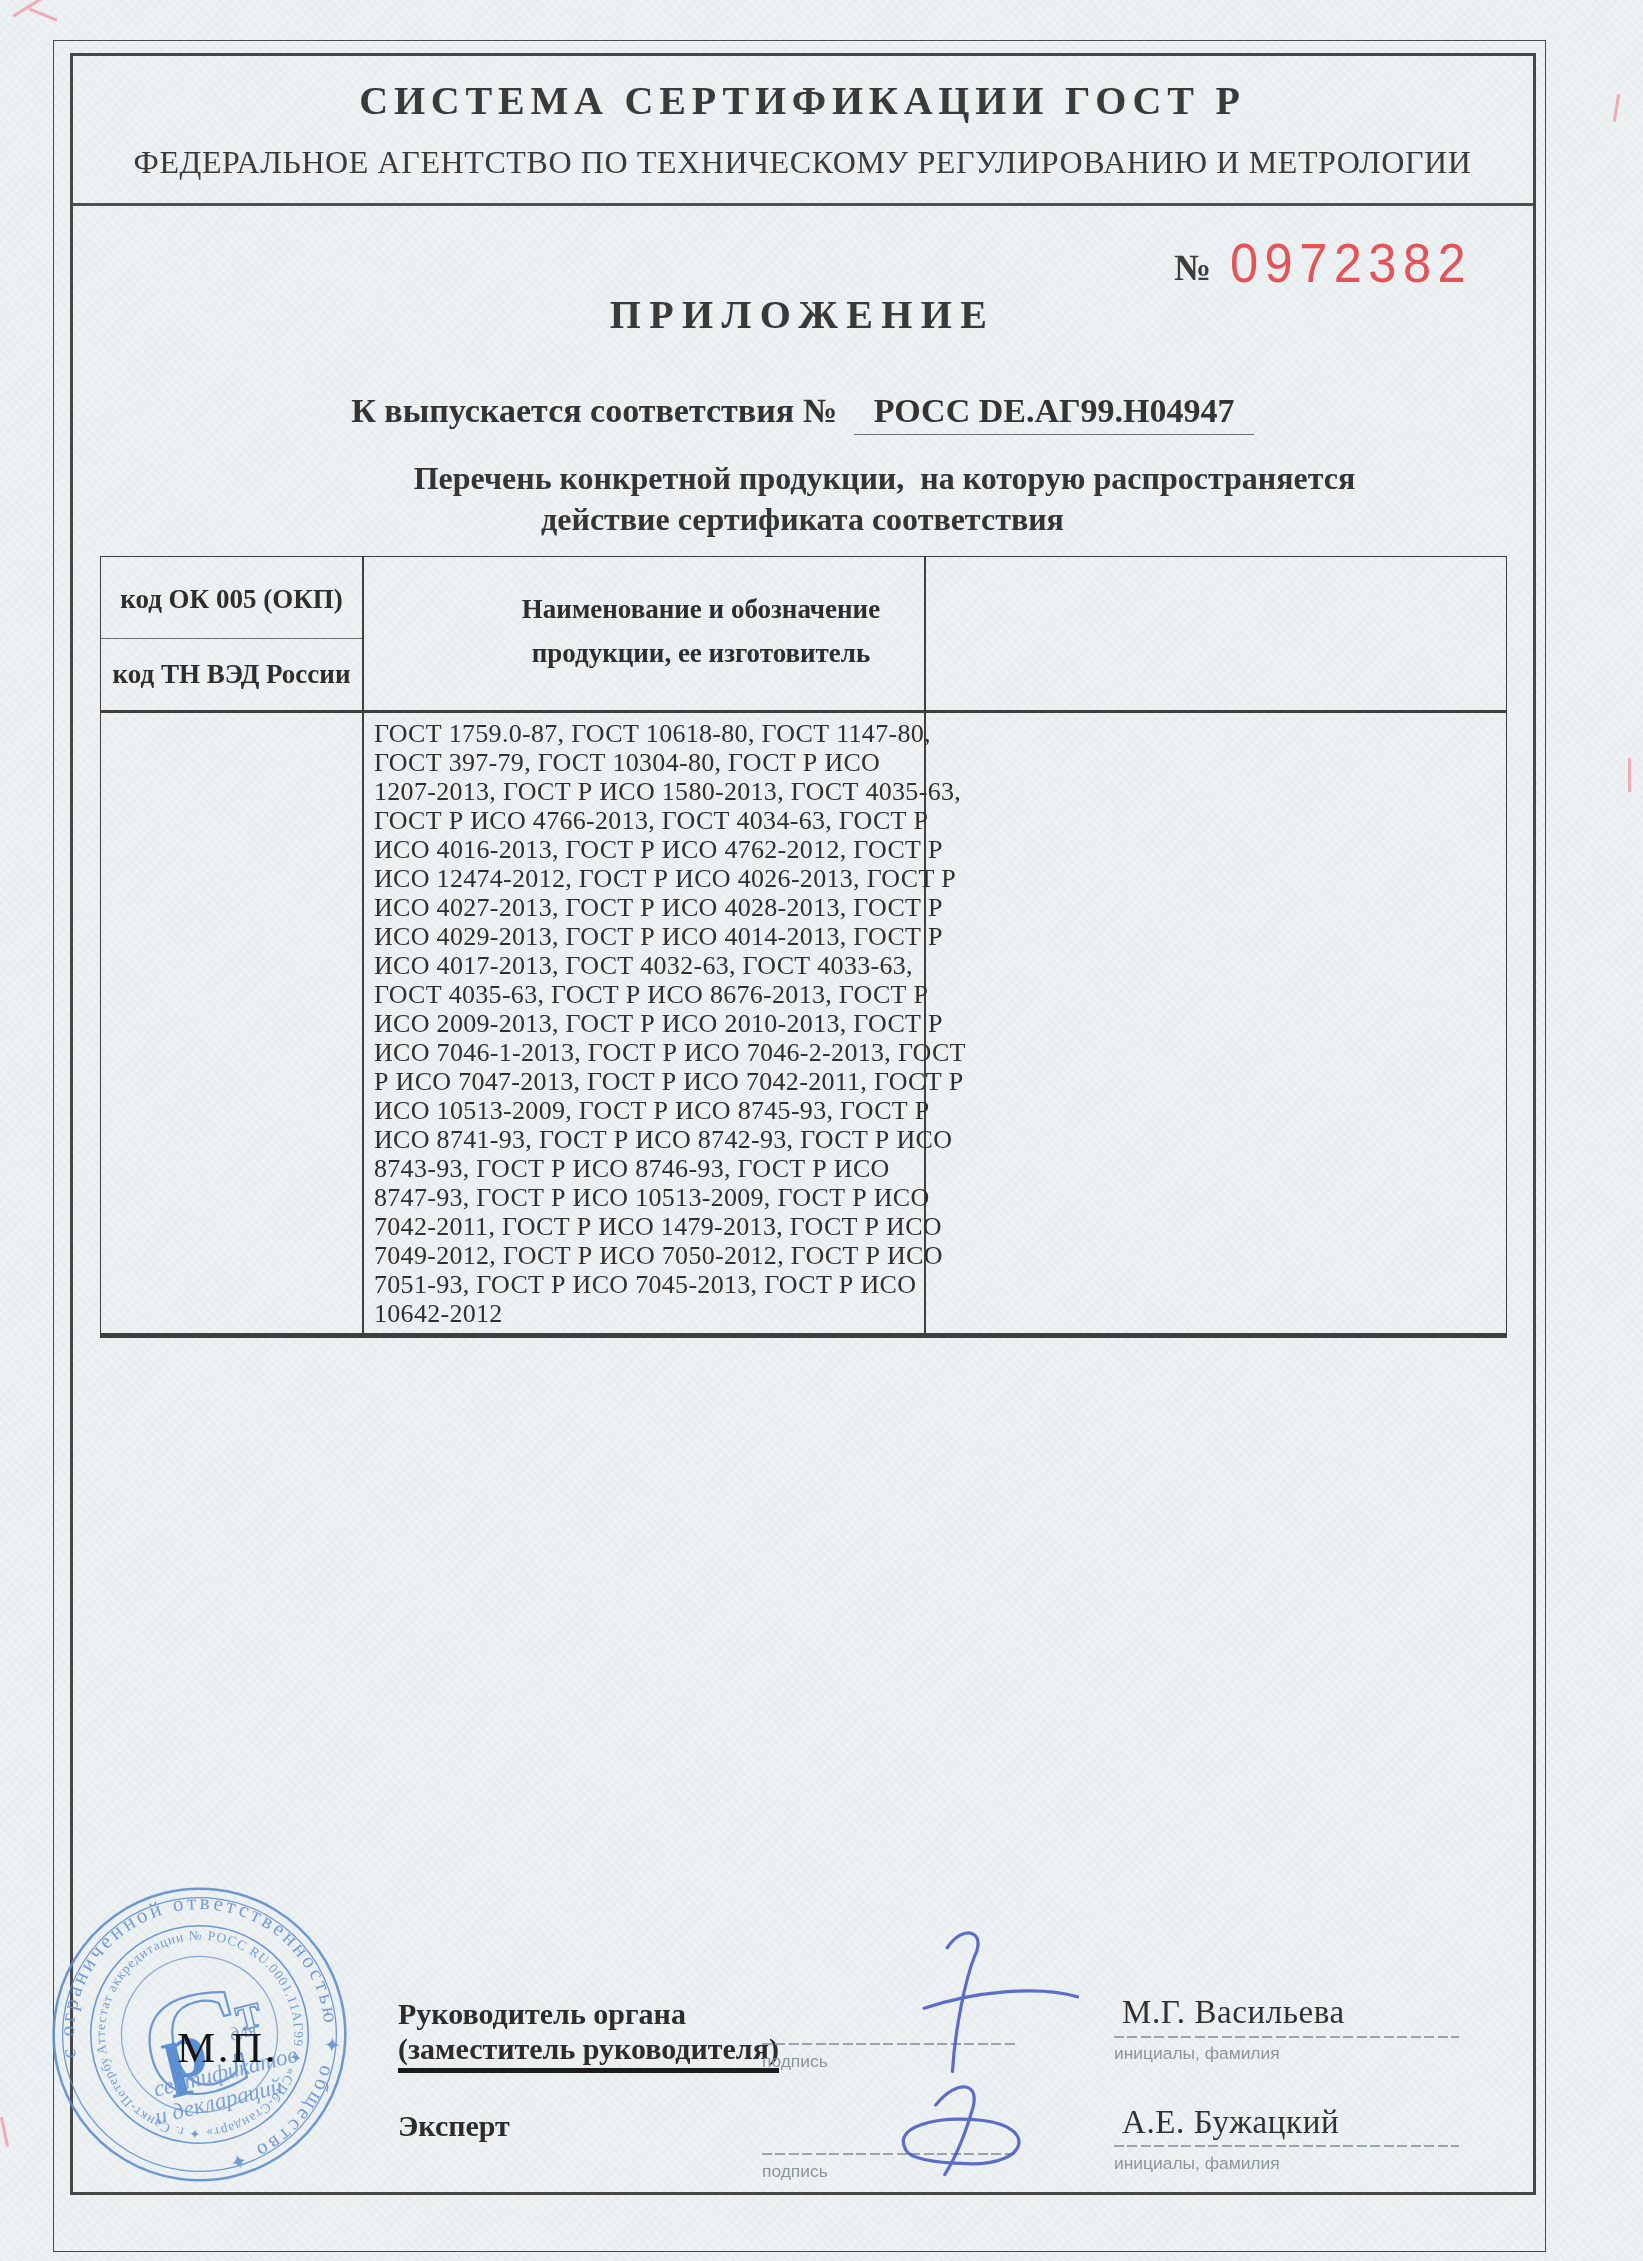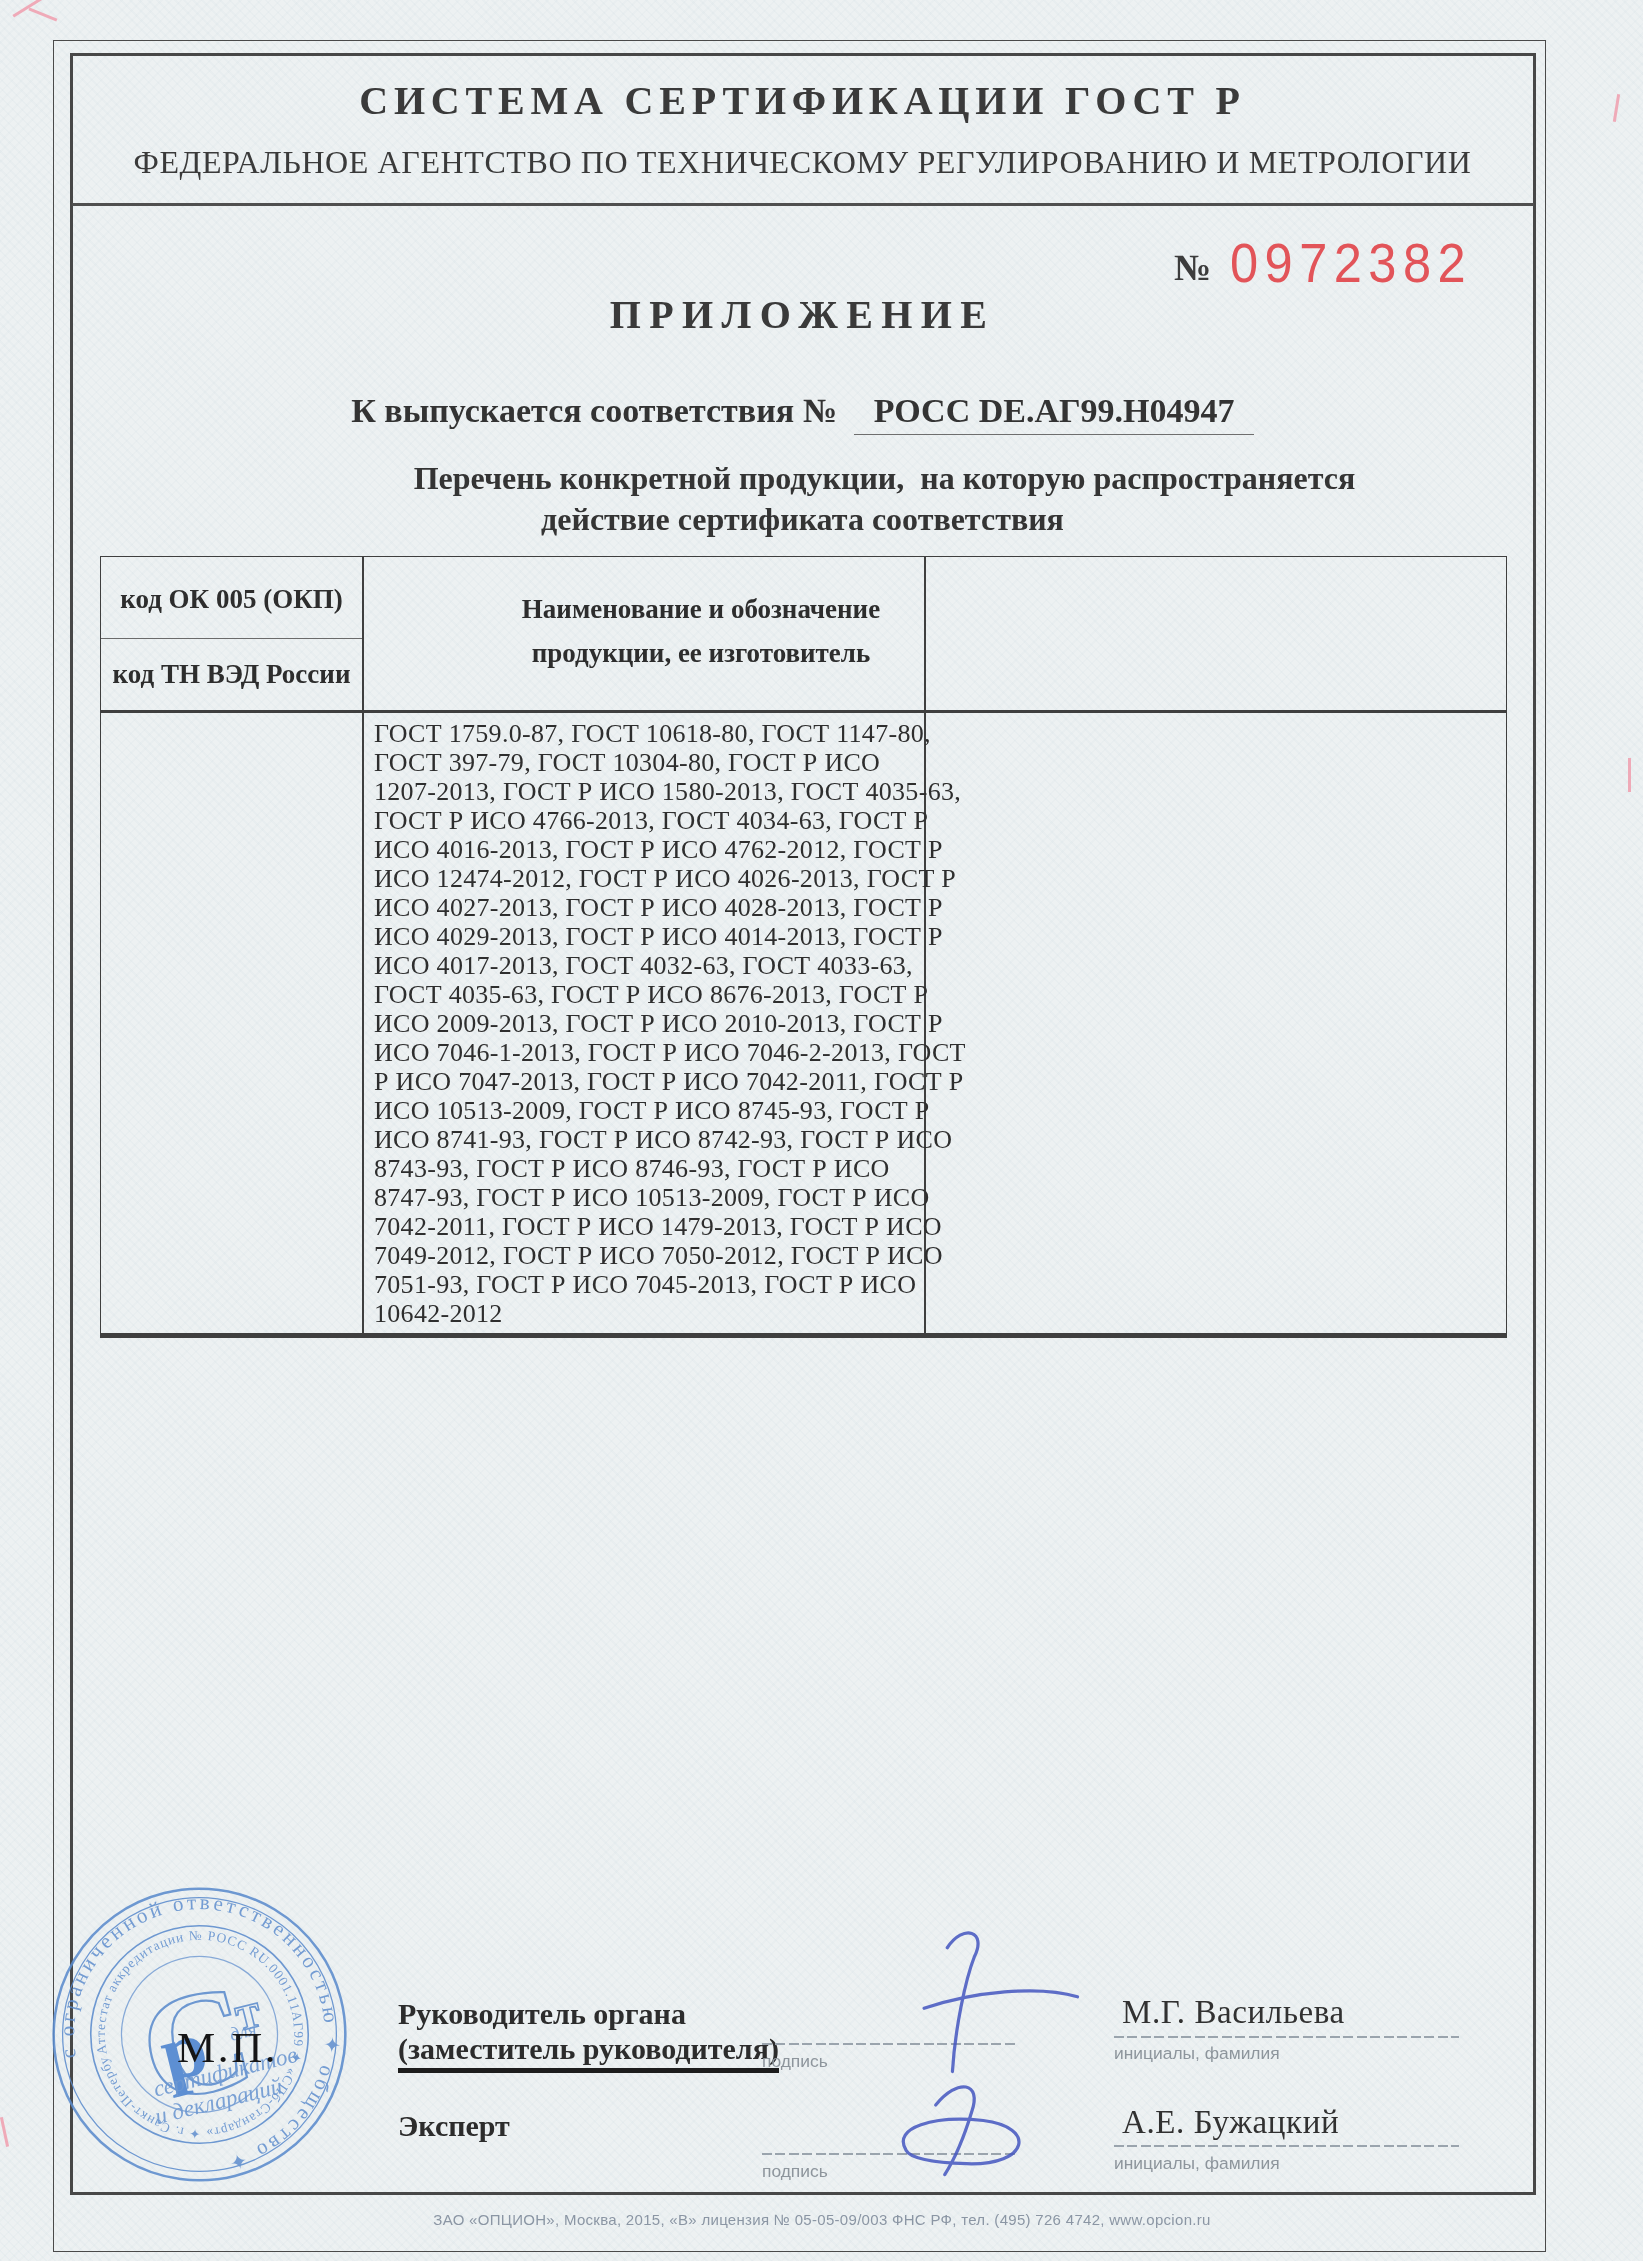--- a/index.html
+++ b/index.html
@@ -199,21 +199,20 @@
 
   <svg class="sig-svg" viewBox="0 0 560 420">
     <g fill="none" stroke="#4456c0" stroke-width="5" stroke-linecap="round" opacity=".85">
       <path d="M 320 32 C 345 -6 382 6 362 46 C 348 82 332 158 328 224"></path>
       <path d="M 284 126 C 360 100 462 90 522 108"></path>
       <path d="M 302 276 C 336 234 374 240 358 286 C 346 326 330 362 316 384"></path>
       <path d="M 256 346 C 234 310 300 292 376 300 C 458 310 448 370 350 367 C 294 365 262 358 256 346"></path>
     </g>
   </svg>
 
-  <div class="footer">ЗАО «ОПЦИОН», Москва, 2015, «В»     лицензия № 05-05-09/003 ФНС РФ,  тел. (495) 726 4742, www.opcion.ru</div>
 
   <div class="pmark pm1"></div>
   <div class="pmark pm1b"></div>
   <div class="pmark pm2"></div>
   <div class="pmark pm3"></div>
   <div class="pmark pm4"></div>
 </div>
 
 
 </body></html>

